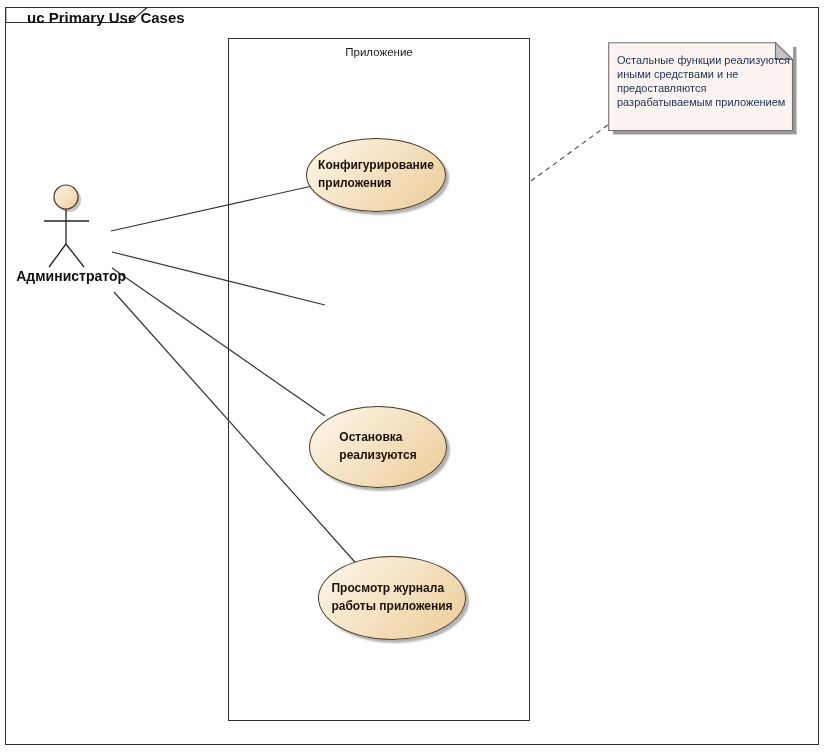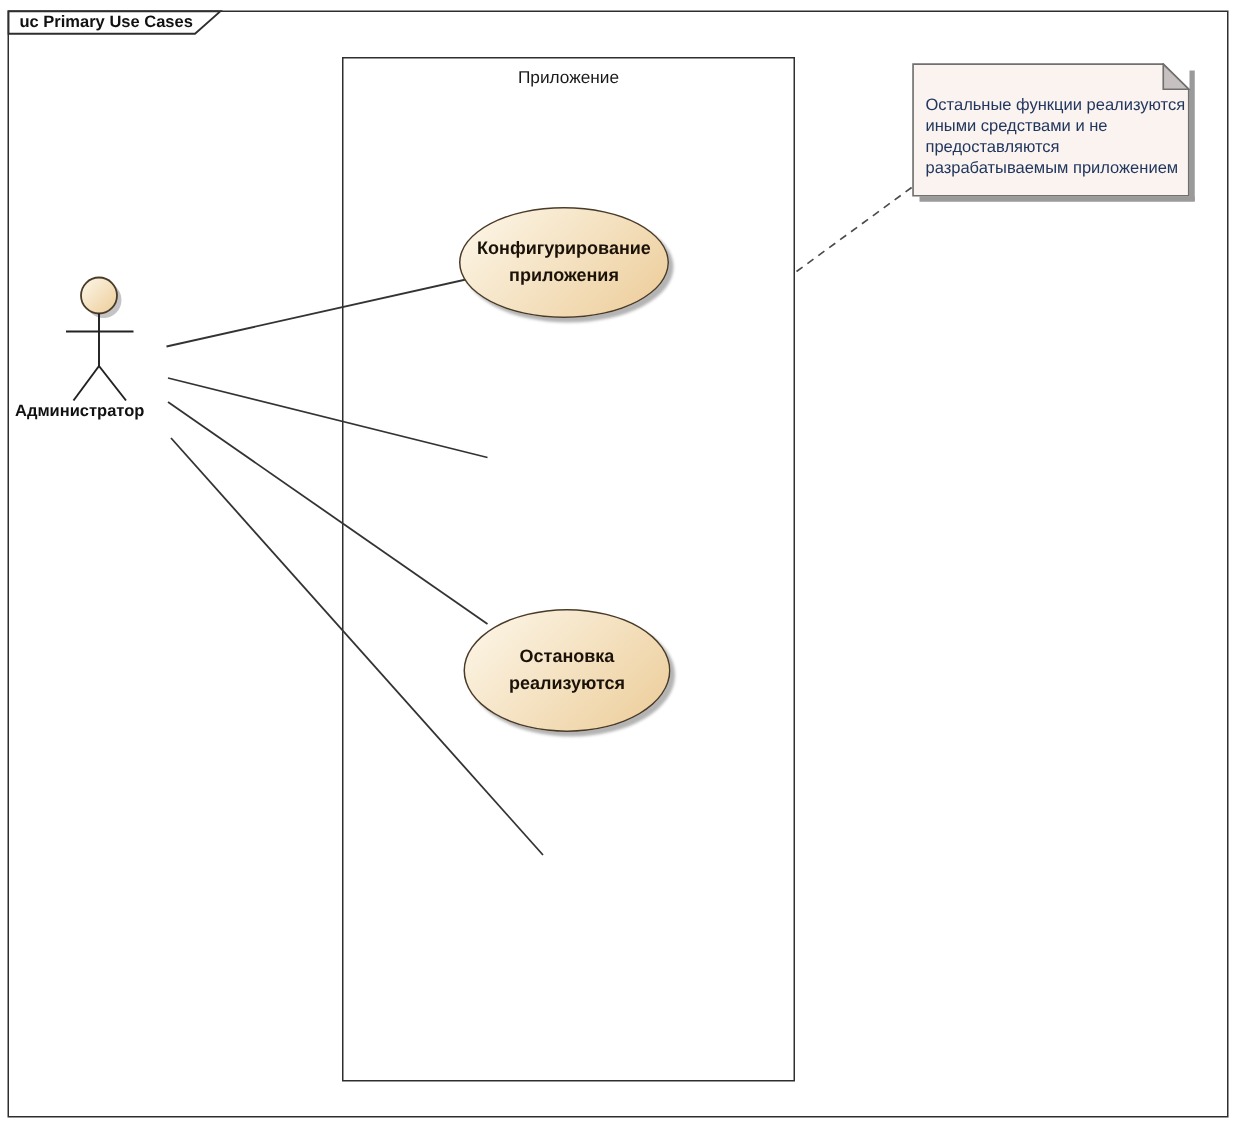--- a/index.html
+++ b/index.html
@@ -7,22 +7,22 @@
     position:relative;width:825px;height:752px;background:#fff;overflow:hidden;
     font-family:"Liberation Sans","DejaVu Sans",sans-serif;
     -webkit-font-smoothing:antialiased;
   }
   
   .frame{
     position:absolute;left:5px;top:7px;width:812px;height:736px;
     border:1.5px solid var(--frame-border);background:transparent;z-index:1;
   }
   .frame-tab-label{
-    position:absolute;left:13px;top:9px;z-index:4;
-    font-size:11px;font-weight:bold;color:#111;white-space:nowrap;
+    position:absolute;left:27px;top:9px;z-index:4;
+    font-size:15px;font-weight:bold;color:#111;white-space:nowrap;
   }
   
   .boundary{
     position:absolute;left:228px;top:38px;width:302px;height:683px;
     border:1.3px solid #2e2e2e;background:#fff;z-index:1;box-sizing:border-box;
   }
   .boundary-label{
     position:absolute;left:228px;top:46px;width:302px;text-align:center;
     font-size:11.5px;color:#1a1a1a;z-index:4;
   }
@@ -36,37 +36,37 @@
   
   .usecase{
     position:absolute;border-radius:50%;z-index:3;
     background:linear-gradient(135deg,var(--ellipse-light) 10%,var(--ellipse-dark) 95%);
     border:1.5px solid #4a3b28;
     box-shadow:3px 3px 2px 0 #b4b4b4;
     display:flex;align-items:center;justify-content:center;
     box-sizing:border-box;
   }
   .usecase-label{
-    font-size:12px;font-weight:bold;color:#1a1208;text-align:center;
+    font-size:12px;font-weight:bold;color:#1a1208;
     line-height:18px;white-space:pre-line;padding-bottom:2px;
   }
   #uc1{left:306px;top:138px;width:140px;height:74px;}
   #uc2{left:304px;top:289px;width:142px;height:78px;}
   #uc3{left:309px;top:406px;width:138px;height:82px;}
   #uc4{left:318px;top:556px;width:148px;height:84px;}
   
   .actor-label{
-    position:absolute;left:10px;top:268px;width:116px;text-align:left;
-    font-size:11px;font-weight:bold;color:#111;z-index:4;
+    position:absolute;left:10px;top:268px;width:116px;text-align:right;
+    font-size:14px;font-weight:bold;color:#111;z-index:4;
   }
   
   .note{position:absolute;left:608px;top:42px;width:192px;height:96px;z-index:3;}
   .note svg{position:absolute;left:0;top:0;}
   .note-text{
-    position:absolute;left:9px;top:21px;width:178px;
+    position:absolute;left:9px;top:11px;width:178px;
     font-size:11px;line-height:14px;color:var(--note-text);
     white-space:pre-line;z-index:4;
   }
 </style>
 </head>
 <body>
 
 <div id="canvas">
 
   <div class="frame"></div>
@@ -106,20 +106,24 @@
   <div class="actor-label">Администратор</div>
 
   <div id="uc1" class="usecase">
     <div class="usecase-label">Конфигурирование
 приложения</div>
   </div>
   <div id="uc3" class="usecase">
     <div class="usecase-label">Остановка
 реализуются</div>
   </div>
+  <div id="uc4" class="usecase">
+    <div class="usecase-label">Просмотр журнала
+работы приложения</div>
+  </div>
 
   <div class="note">
     <svg width="192" height="96">
       <rect x="185" y="5" width="3.5" height="87" fill="#9a9a9a"></rect>
       <rect x="5" y="89" width="183.5" height="3.5" fill="#9a9a9a"></rect>
       <path d="M0.7,0.7 L167.5,0.7 L184.5,17.5 L184.5,88.5 L0.7,88.5 Z" fill="var(--note-fill)" stroke="#707070" stroke-width="1.1"></path>
       <path d="M167.5,0.7 L167.5,17.5 L184.5,17.5 Z" fill="#c6c0c1" stroke="#707070" stroke-width="1.1"></path>
     </svg>
     <div class="note-text">Остальные функции реализуются
 иными средствами и не

